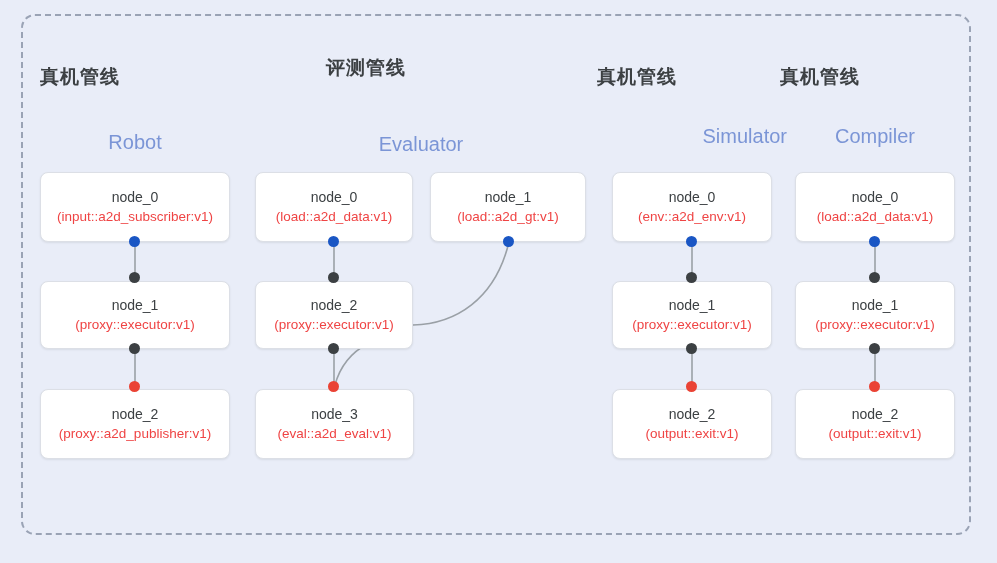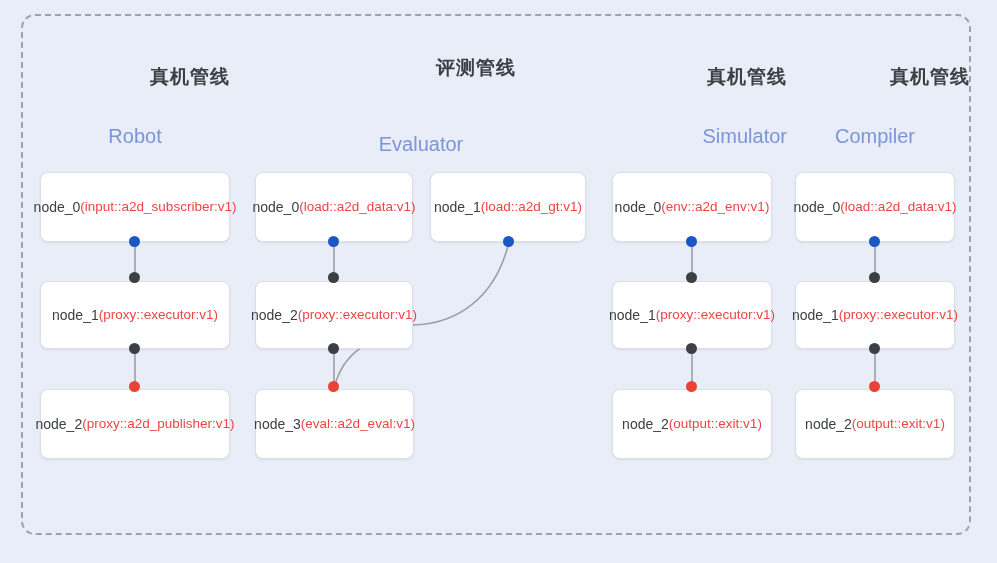--- a/index.html
+++ b/index.html
@@ -29,21 +29,21 @@
   #edges-svg {
     position: absolute;
     left: 0;
     top: 0;
     width: 997px;
     height: 563px;
     pointer-events: none;
   }
   .col-title {
     position: absolute;
-    text-align: right;
+    text-align: left;
     color: #3c4043;
     font-size: 19px;
     font-weight: bold;
     letter-spacing: 1px;
     white-space: nowrap;
   }
   .col-subtitle {
     position: absolute;
     text-align: center;
     color: #7b95d6;
@@ -51,21 +51,21 @@
     font-weight: normal;
     white-space: nowrap;
   }
   .node-box {
     position: absolute;
     background: #ffffff;
     border: 1px solid #dcdfe6;
     border-radius: 8px;
     box-sizing: border-box;
     display: flex;
-    flex-direction: row;
+    flex-direction: column;
     align-items: center;
     justify-content: center;
     box-shadow: 0 1px 2px rgba(60,64,67,0.10);
     z-index: 3;
   }
   .node-name {
     color: #3c4043;
     font-size: 14px;
     line-height: 20px;
     white-space: nowrap;
@@ -107,21 +107,21 @@
     <path d="M 366,345 C 352,352 340,366 335,385" fill="none" stroke="#9aa0a6" stroke-width="1.6"></path>
 
     <line x1="692" y1="240" x2="692" y2="278" stroke="#9aa0a6" stroke-width="1.6"></line>
     <line x1="692" y1="349" x2="692" y2="387" stroke="#9aa0a6" stroke-width="1.6"></line>
 
     <line x1="875" y1="240" x2="875" y2="278" stroke="#9aa0a6" stroke-width="1.6"></line>
     <line x1="875" y1="349" x2="875" y2="387" stroke="#9aa0a6" stroke-width="1.6"></line>
   </svg>
 
   <div class="col-title" style="left:40px; top:64px; width:190px;">真机管线</div>
-  <div class="col-subtitle" style="left:40px; top:125px; width:190px;">Robot</div>
+  <div class="col-subtitle" style="left:40px; top:131px; width:190px;">Robot</div>
 
   <div class="node-box" style="left:40px; top:172px; width:190px; height:70px;">
     <div class="node-name">node_0</div>
     <div class="node-type">(input::a2d_subscriber:v1)</div>
   </div>
   <div class="port port-blue" style="left:129px; top:236px;"></div>
 
   <div class="node-box" style="left:40px; top:281px; width:190px; height:68px;">
     <div class="node-name">node_1</div>
     <div class="node-type">(proxy::executor:v1)</div>

